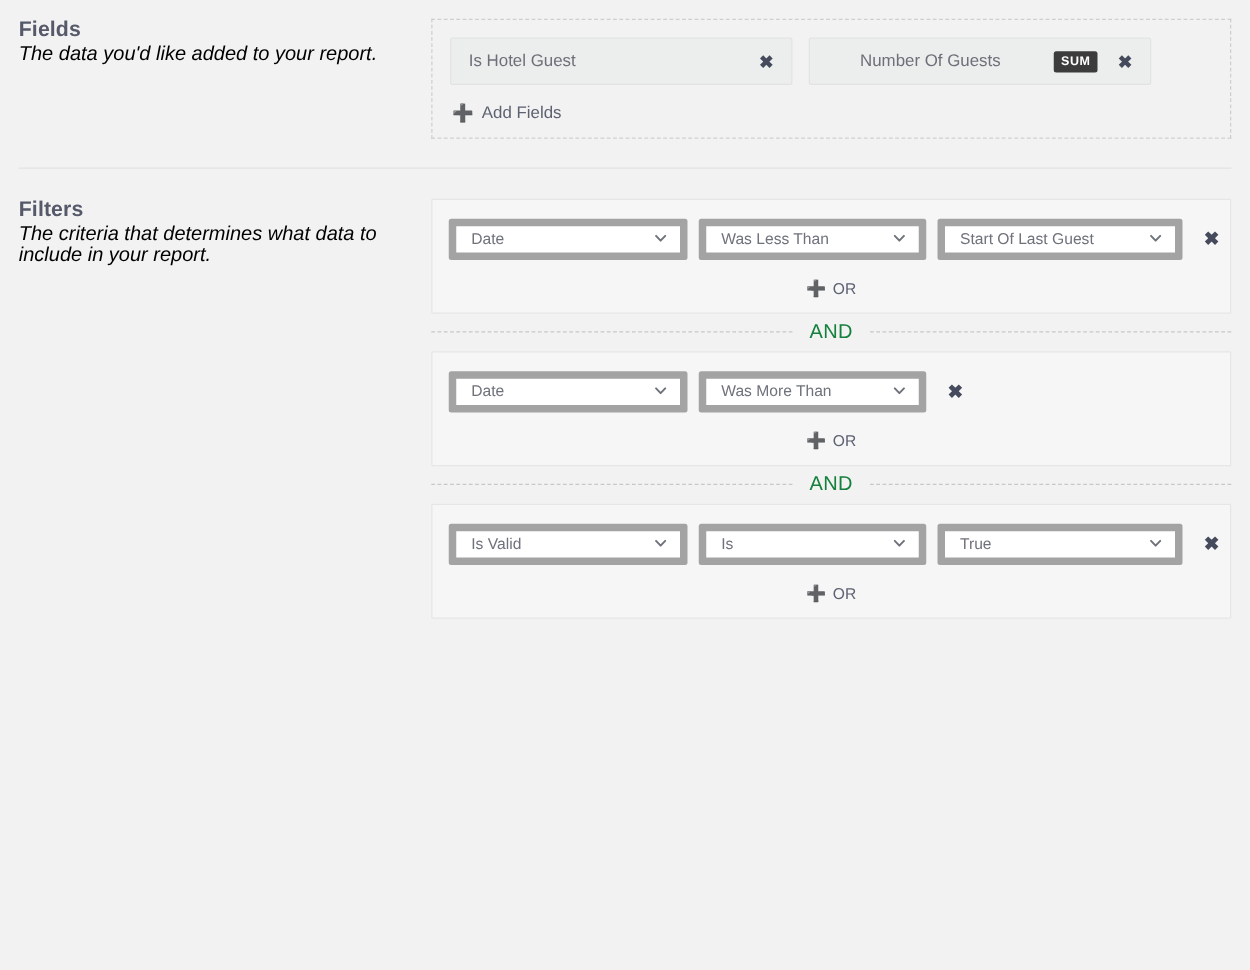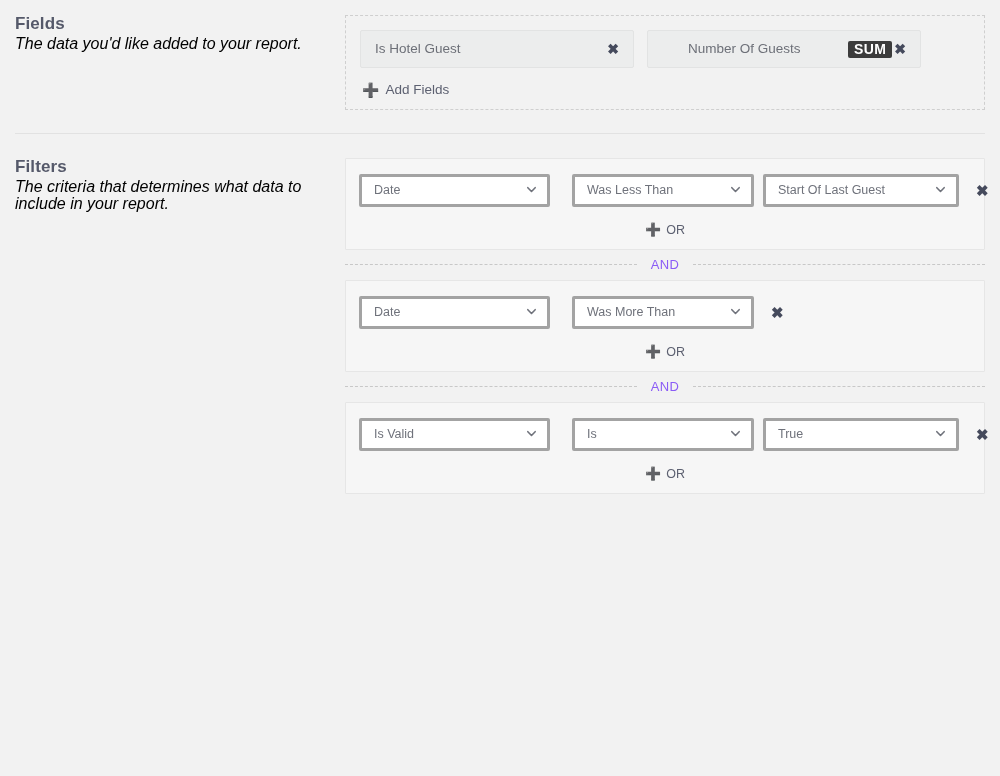--- a/index.html
+++ b/index.html
@@ -90,25 +90,26 @@
     color: #6d7078;
     white-space: nowrap;
     overflow: hidden;
     text-overflow: ellipsis;
     line-height: 36px;
   }
   .agg-badge {
     flex: 0 0 auto;
     background: #3c3c3c;
     color: #ffffff;
-    font-size: 14px;
+    font-size: 10px;
     font-weight: bold;
     letter-spacing: 0.4px;
     border-radius: 2px;
     padding: 3px 6px 3px 6px;
+    margin-right: 14px;
     line-height: 11px;
   }
   .chip-remove {
     flex: 0 0 auto;
     font-size: 14px;
     color: #454a5c;
     line-height: 1;
     cursor: pointer;
     font-weight: bold;
     user-select: none;
@@ -154,28 +155,28 @@
     display: flex;
     align-items: center;
     padding: 0 13px 0 13px;
     gap: 9px;
   }
   .select-wrap {
     position: relative;
     height: 33px;
     box-sizing: border-box;
     background: #ffffff;
-    border: 3px solid #a3a3a3;
+    border: 6px solid #a3a3a3;
     border-radius: 2px;
     display: flex;
     align-items: center;
     cursor: pointer;
   }
   .select-wrap.w1 { flex: 0 0 191px; width: 191px; }
-  .select-wrap.w2 { flex: 0 0 182px; width: 182px; margin-left: 13px; }
+  .select-wrap.w2 { flex: 0 0 182px; width: 182px; }
   .select-wrap.w3 { flex: 0 0 196px; width: 196px; }
   .select-text {
     flex: 1 1 auto;
     font-size: 12.5px;
     color: #6f727b;
     padding-left: 12px;
     padding-right: 26px;
     white-space: nowrap;
     overflow: hidden;
     text-overflow: ellipsis;
@@ -225,22 +226,22 @@
     margin: 0;
   }
   .and-line {
     flex: 1 1 auto;
     border-top: 1px dashed #c8c8c8;
     height: 0;
   }
   .and-text {
     flex: 0 0 auto;
     padding: 0 14px;
-    font-size: 13px;
-    color: #8b5cf6;
+    font-size: 16px;
+    color: #15803d;
     letter-spacing: 0.3px;
   }
 </style>
 </head>
 <body>
 
 <div class="page">
 
   <div class="section" id="fields-section">
 

